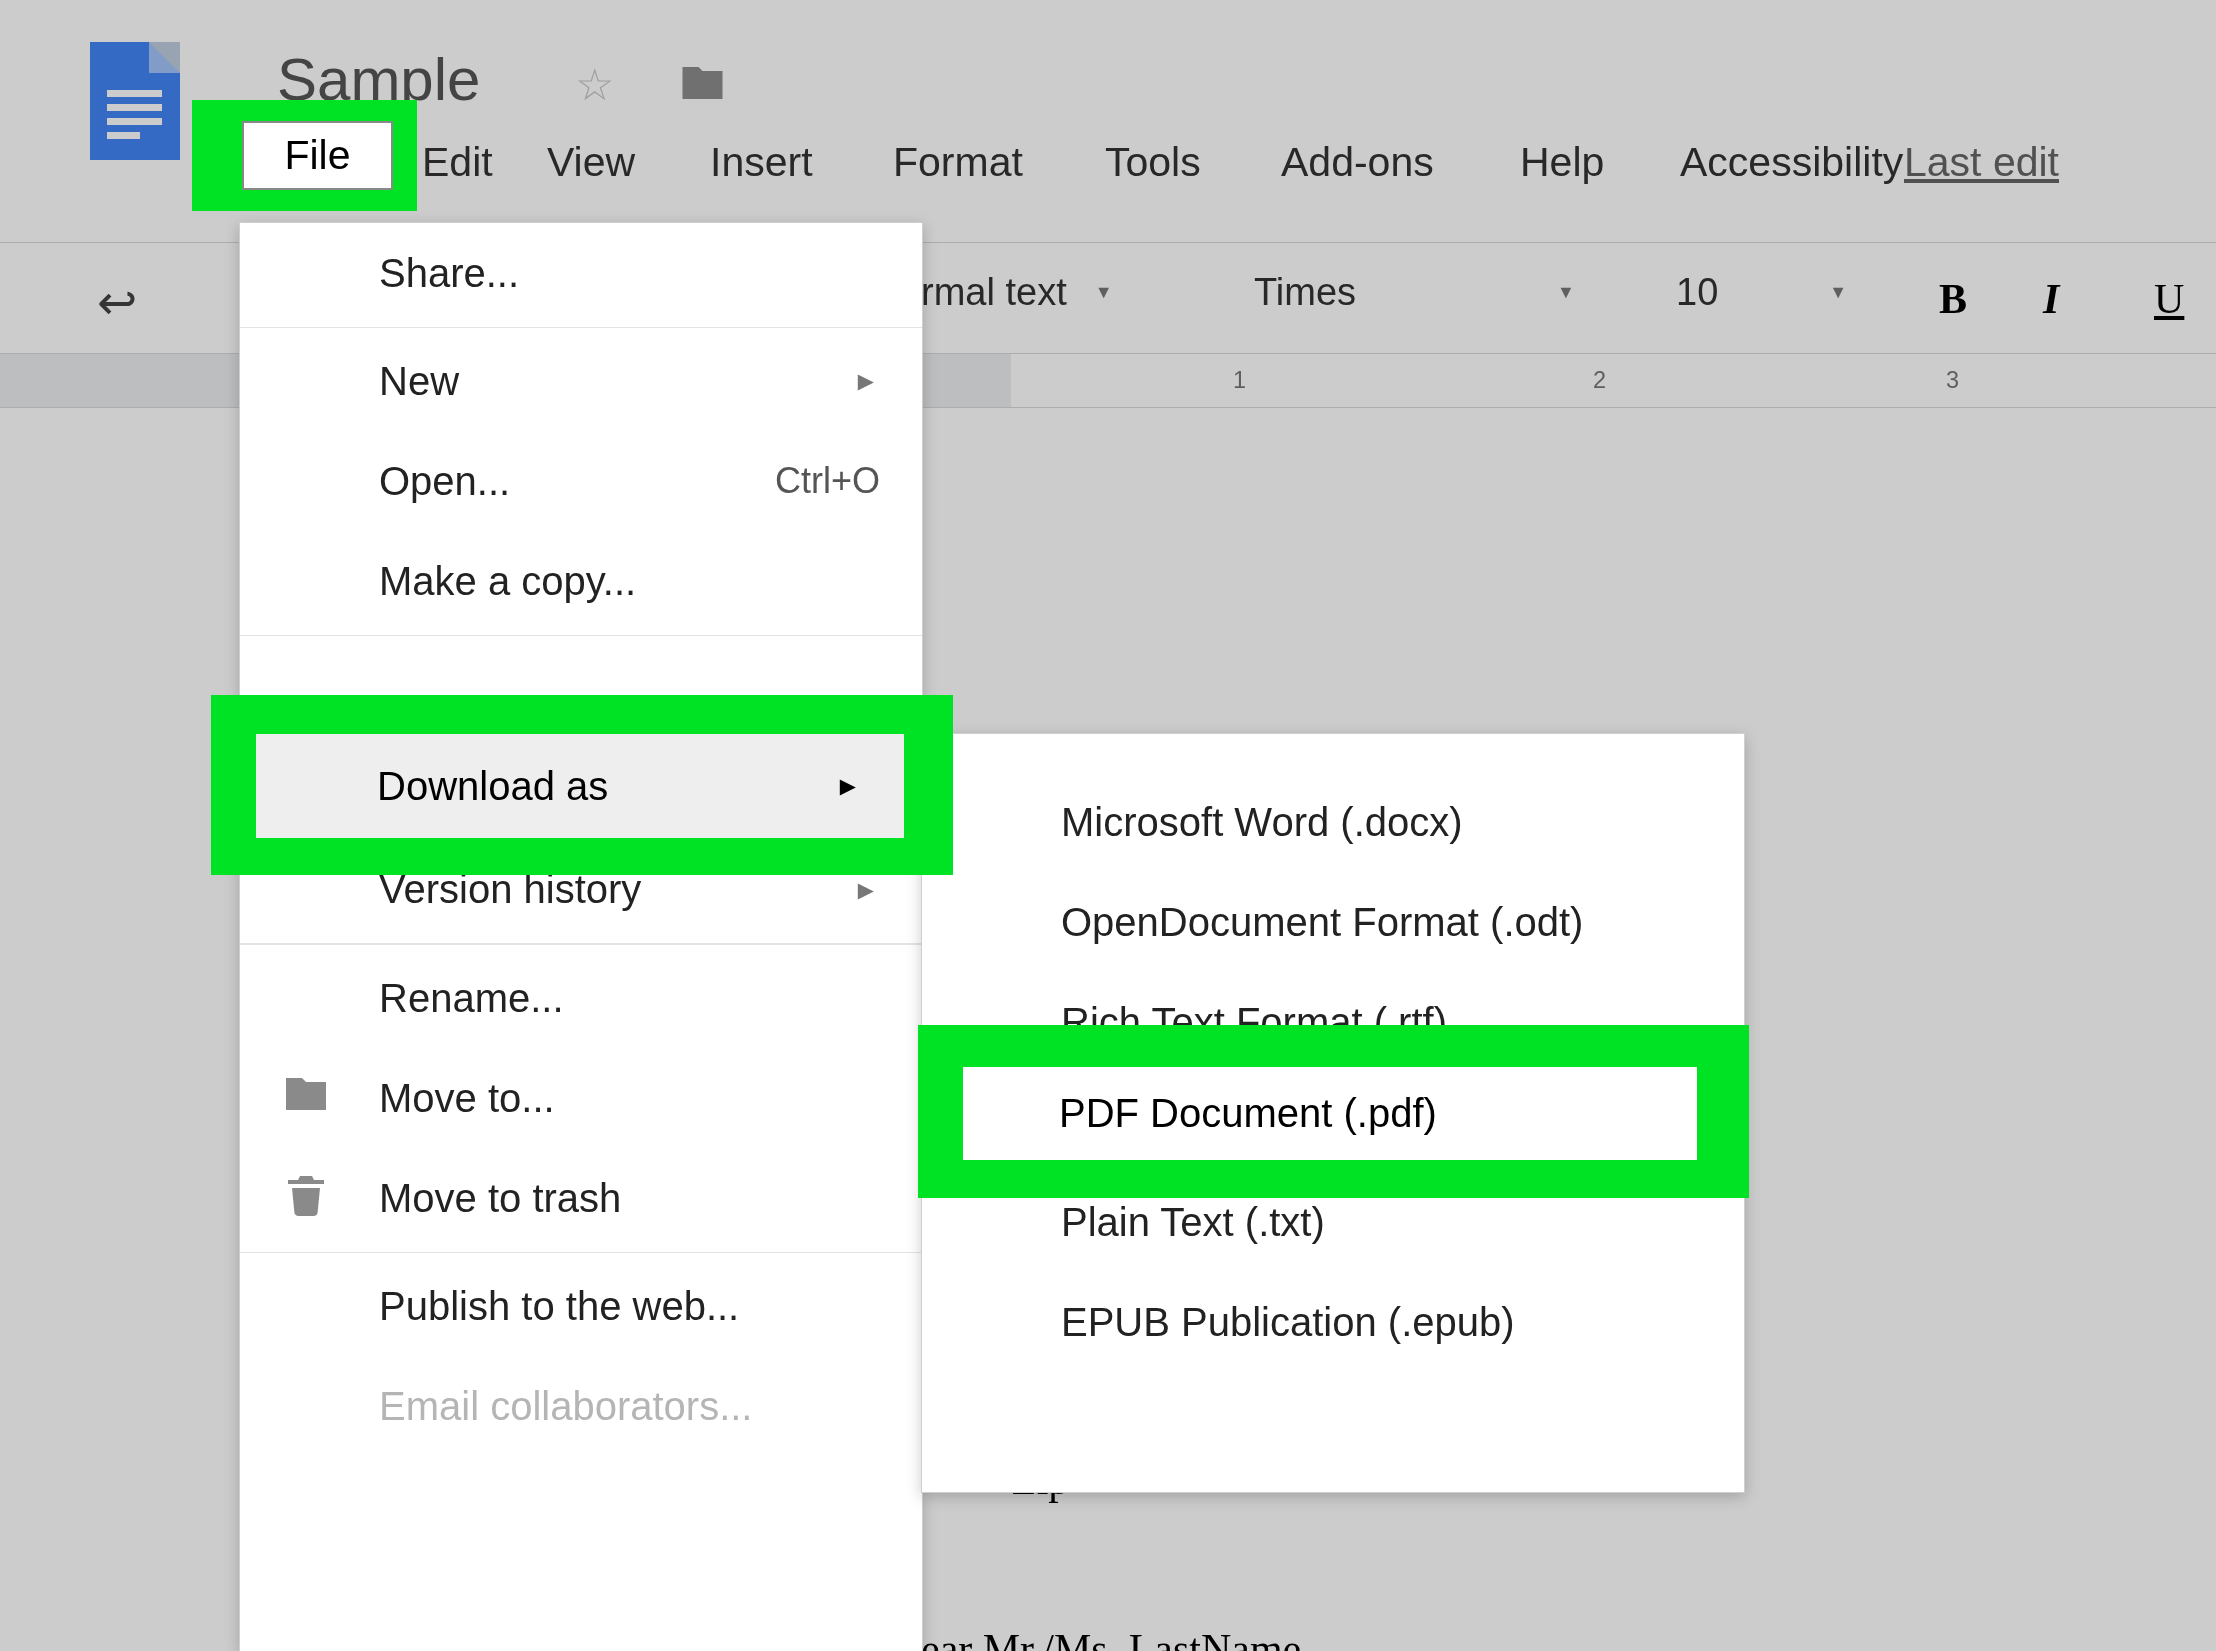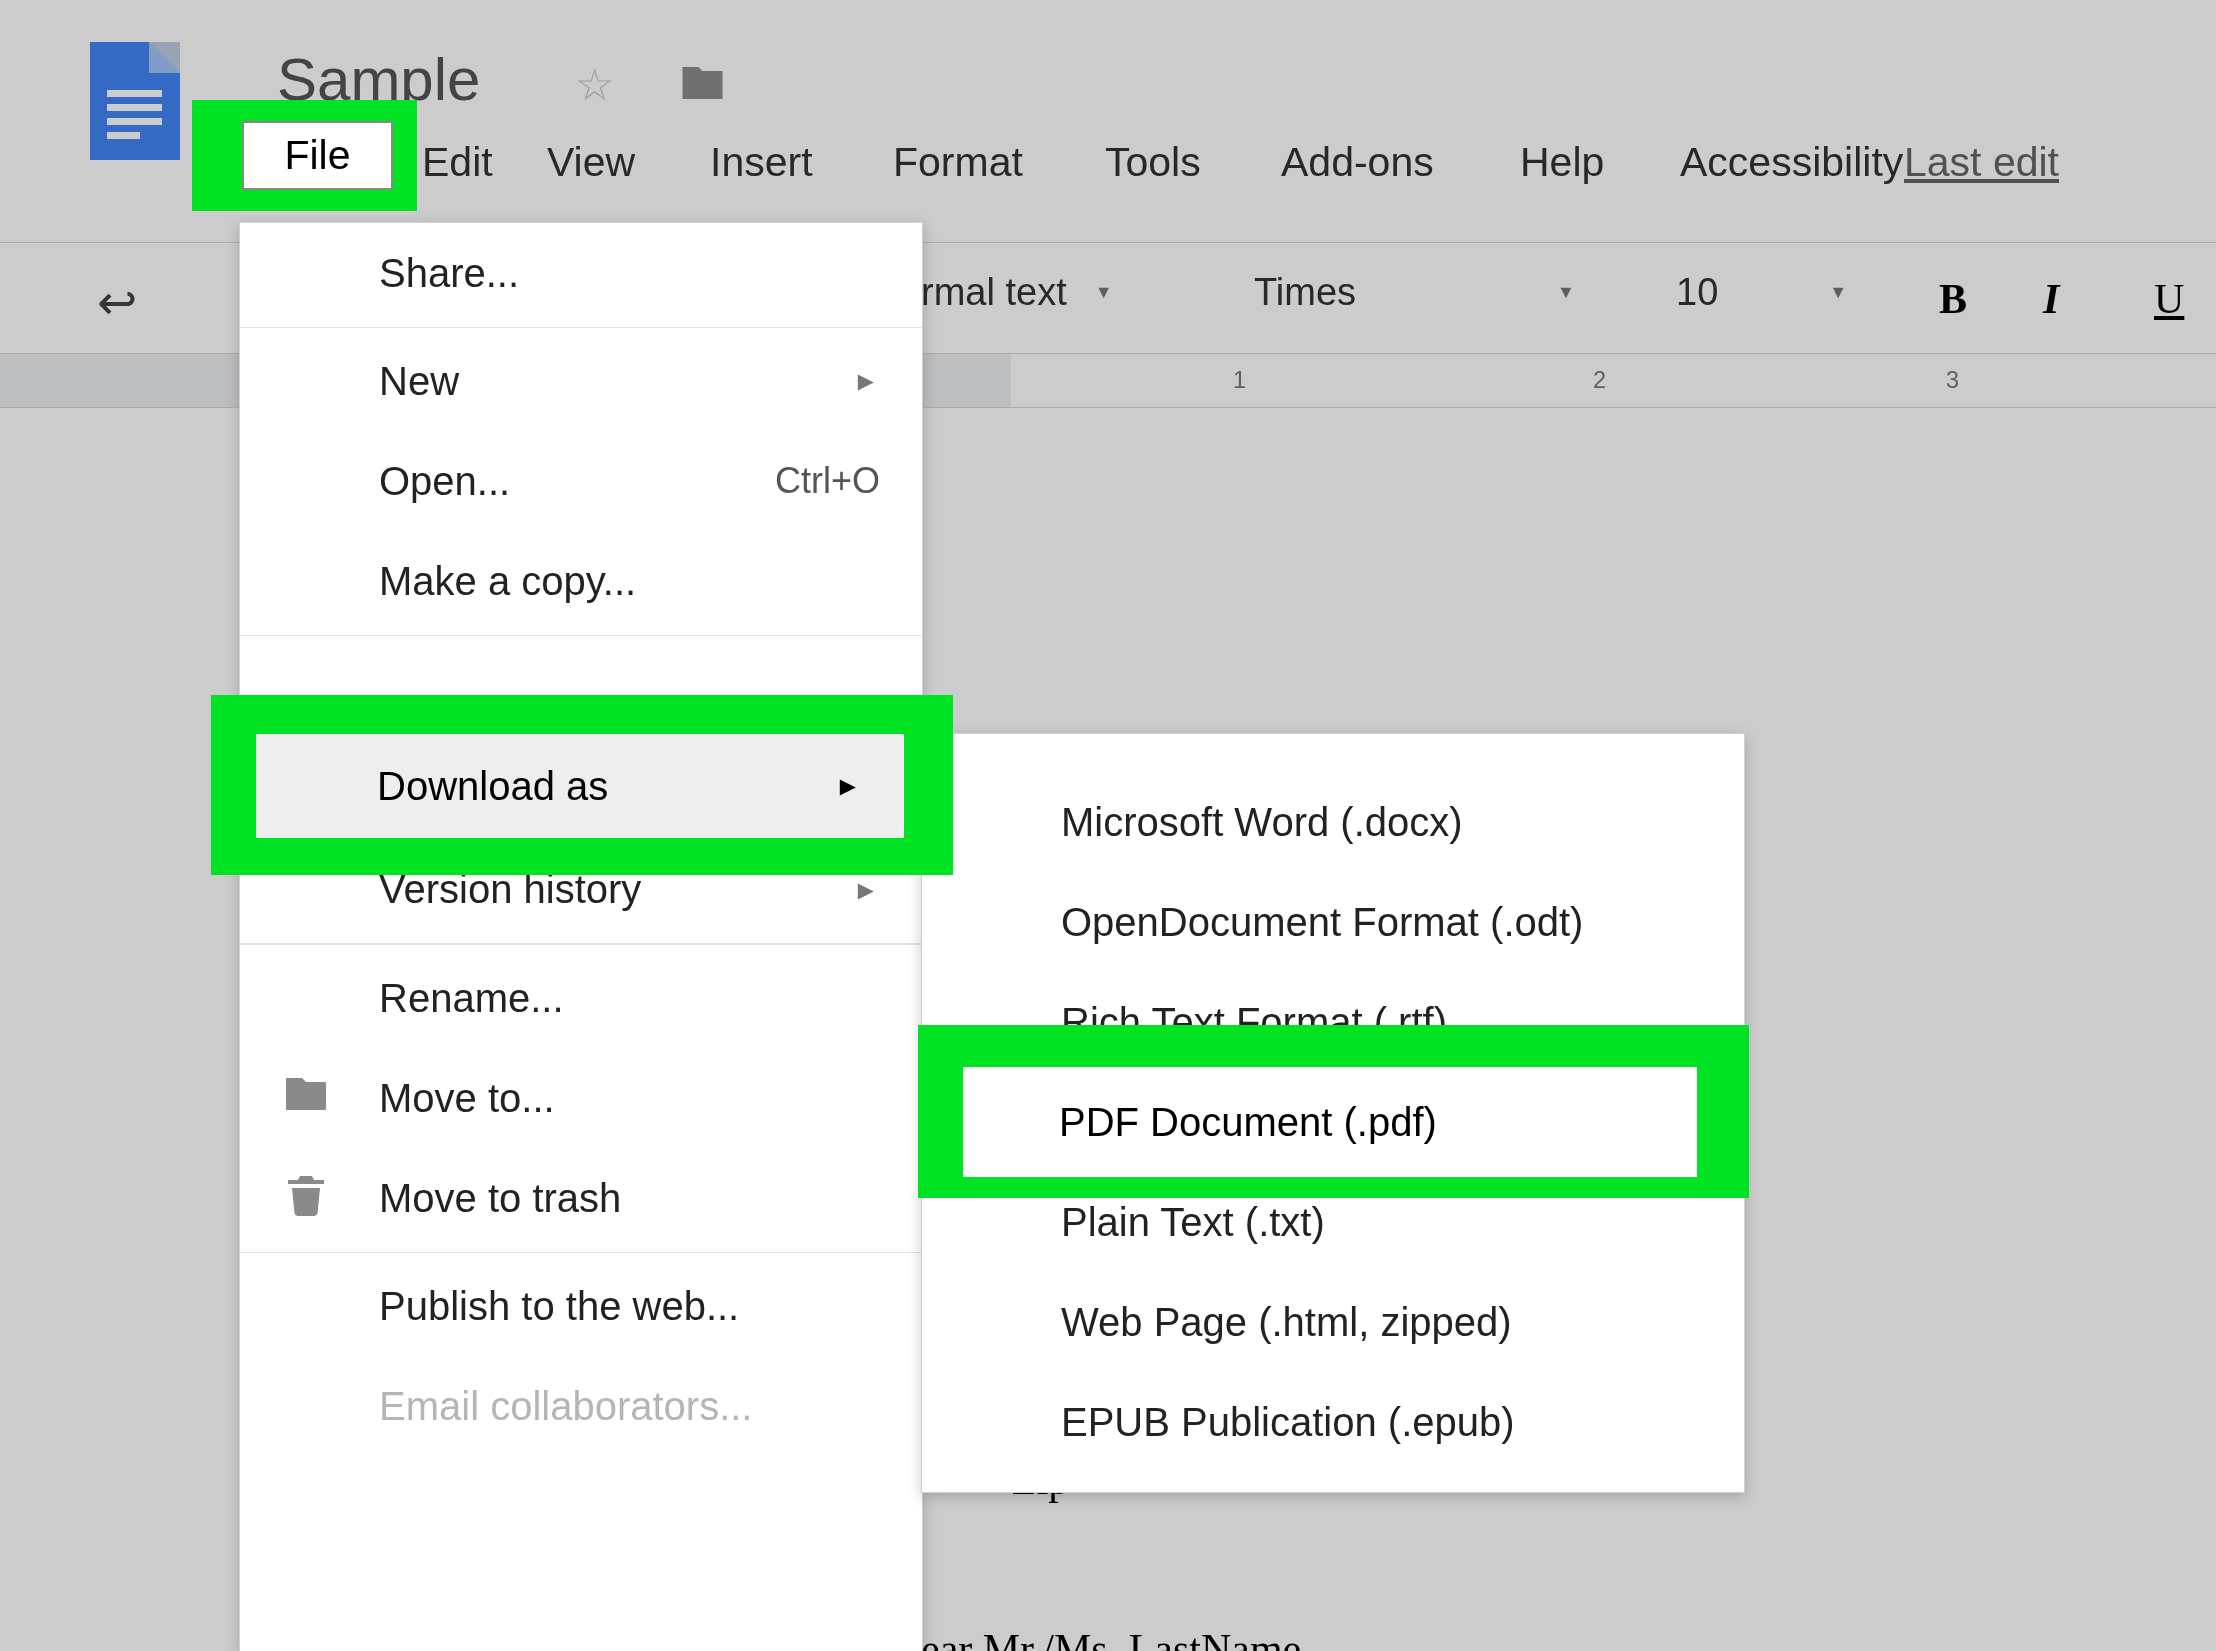--- a/index.html
+++ b/index.html
@@ -50,21 +50,21 @@
   .hl-file { left:192px; top:100px; width:225px; height:111px; }
   .hl-download { left:211px; top:695px; width:742px; height:180px; }
   .hl-inner-download {
     position:absolute; left:256px; top:734px; width:648px; height:104px;
     background:#eee; z-index:125; display:flex; align-items:center;
     font-size:40px; padding-left:121px;
   }
   .hl-inner-download .arrow { position:absolute; right:48px; top:50%; transform:translateY(-50%); font-size:21px; }
   .hl-pdf { left:918px; top:1025px; width:831px; height:173px; }
   .hl-inner-pdf {
-    position:absolute; left:963px; top:1067px; width:734px; height:110px;
+    position:absolute; left:963px; top:1067px; width:734px; height:93px;
     background:#fff; z-index:125; display:flex; align-items:center;
     font-size:40px; padding-left:96px;
   }
 
   
   .toolbar { position:absolute; left:0; top:242px; width:100%; height:111px; border-top:1.4px solid #d9d9d9; }
   .tool { position:absolute; top:28px; font-size:38px; color:#333; display:flex; align-items:center; gap:28px; }
   .tool .caret { font-size:18px; color:#777; }
   .undo-ico { position:absolute; left:97px; top:31px; font-size:48px; color:#444; transform:scaleX(-1); }
   .bold { position:absolute; left:1939px; top:32px; font-size:42px; font-weight:bold; font-family:"Times New Roman",serif;}
@@ -267,23 +267,20 @@
         <span>Rich Text Format (.rtf)</span>
       </div>
 
     <div class="sm-item" style="visibility:hidden">
         <span>.</span>
       </div>
     <div class="sm-item">
         <span>Plain Text (.txt)</span>
       </div>
     <div class="sm-item">
-        <span>Web Page (.html, zipped)</span>
-      </div>
-    <div class="sm-item">
         <span>EPUB Publication (.epub)</span>
       </div>
   </div>
 
   <div class="dimlayer"></div>
 
   <div class="hl hl-file"></div>
   <div class="hl-inner-file">File</div>
 
   <div class="hl hl-download"></div>

